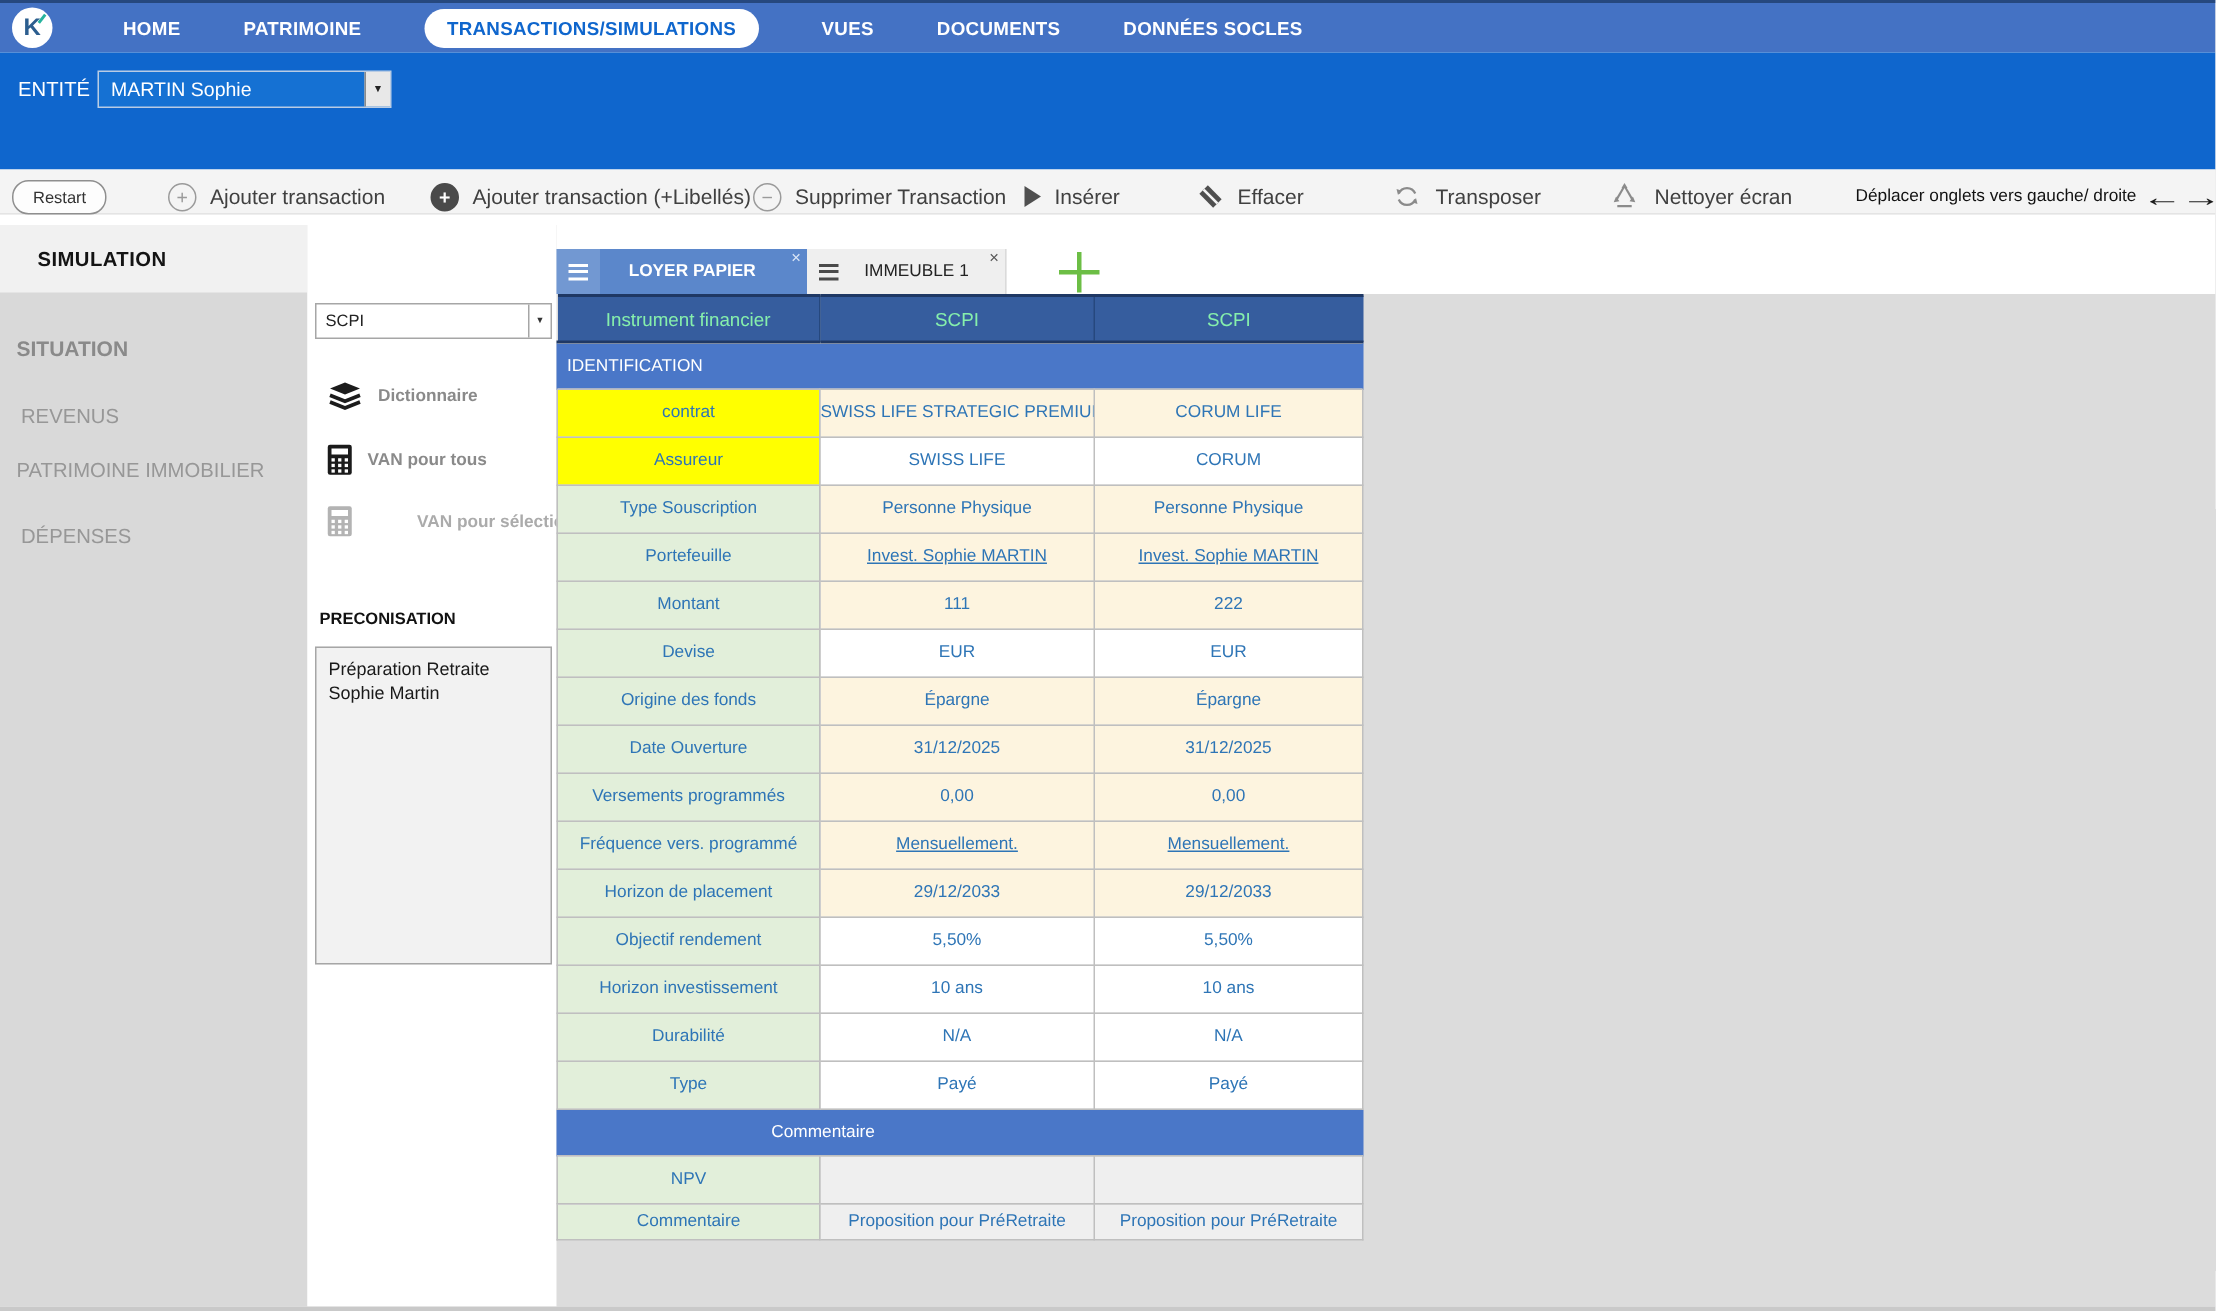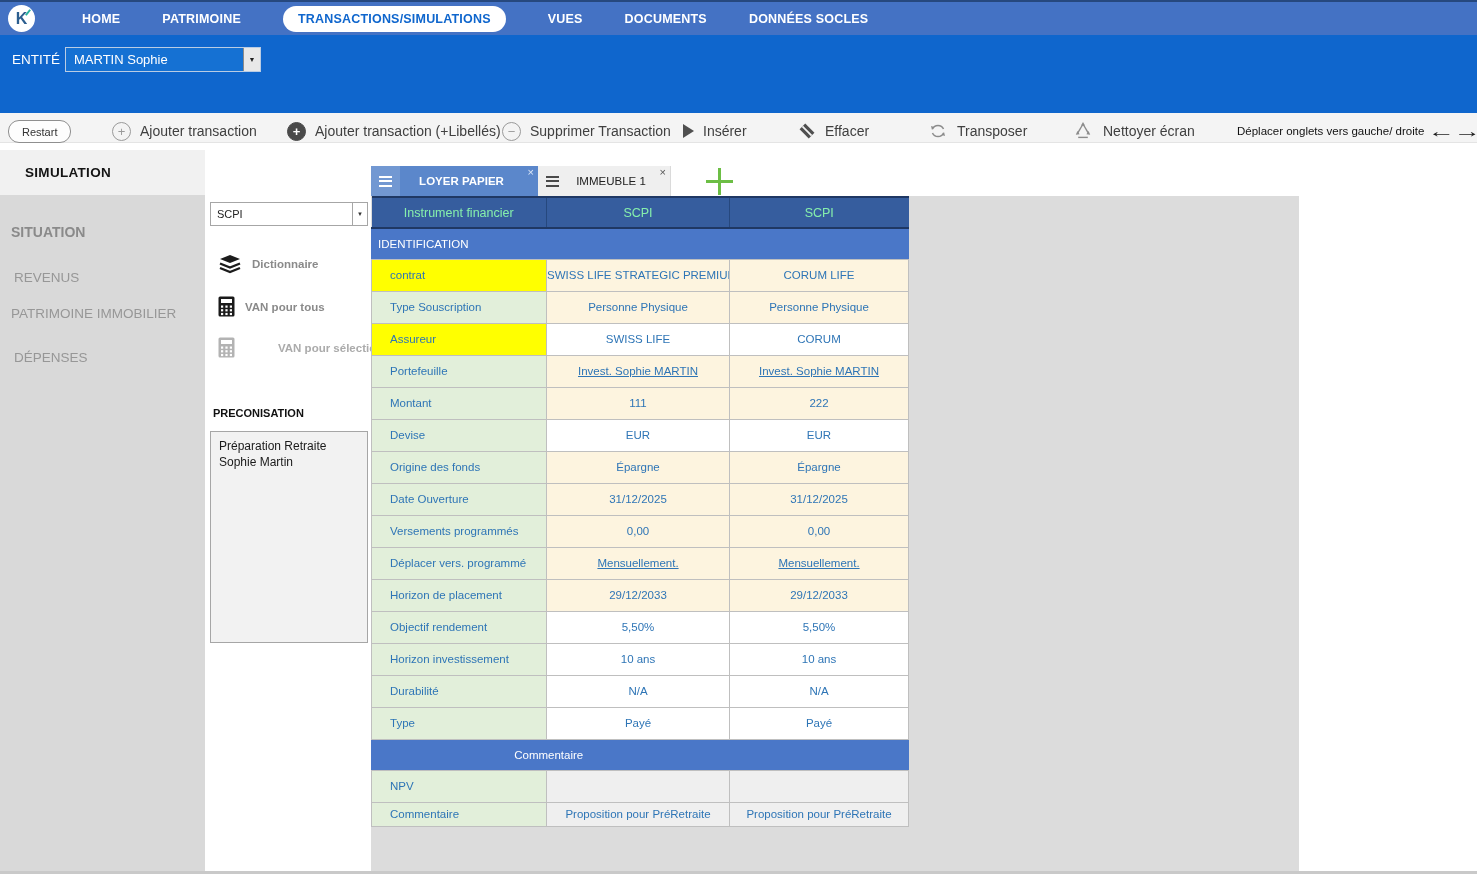--- a/index.html
+++ b/index.html
@@ -65,21 +65,21 @@
   .panel-action { position:absolute; left:13px; display:flex; align-items:center; gap:10px; }
   .pa-dict { top:104px; } .pa-van1 { top:146px; } .pa-van2 { top:187px; }
   .panel-action .lbl { font-size:11.5px; font-weight:bold; color:#8a8a8a; white-space:nowrap; }
   .pa-van2 .lbl { color:#ABABAB;margin-left:33px; }
   .precon-label { position:absolute; left:8px; top:257px; font-size:11px; font-weight:bold; color:#111; }
   .precon-box { position:absolute; left:5px; top:281px; width:158px; height:212px; background:#F2F2F2;
                 border:1px solid #A6A6A6; padding:7px 8px; font-size:12px; color:#1a1a1a;
                 line-height:1.3; white-space:pre-line; }
 
   
-  .main { position:absolute; left:371px; top:150px; width:928px; height:721px; background:#DCDCDC; }
+  .main { position:absolute; left:371px; top:150px; width:1106px; height:721px; background:#DCDCDC; }
   .main-white { position:absolute; left:0; top:0; width:100%; height:46px; background:#fff; }
   .tabs { position:absolute; left:0; top:16px; height:30px; display:flex; align-items:stretch; }
   .tab { position:relative; display:flex; align-items:center; }
   .tab.active { width:167px; background:#5B87CB; }
   .tab.inactive { width:133px; background:#EFEFEF; border-right:1px solid #DADADA; }
   .tab-burger { position:absolute; left:0; top:0; width:29px; height:100%; display:flex; flex-direction:column;
                 align-items:center; justify-content:center; gap:2.5px; }
   .tab.active .tab-burger { background:rgba(255,255,255,.14); }
   .tab-burger i { width:13px; height:2px; background:#fff; }
   .tab.inactive .tab-burger i { background:#4a4a4a; }
@@ -90,21 +90,21 @@
   .tab-plus { position:relative; width:27px; height:27px; margin-left:35px; align-self:center; }
   .tab-plus .h { position:absolute; left:0; top:12px; width:27px; height:3px; background:#6CBE45; }
   .tab-plus .v { position:absolute; left:12px; top:0; width:3px; height:27px; background:#6CBE45; }
 
   
   table.grid { position:absolute; left:0; top:46px; width:537px; border-collapse:collapse; table-layout:fixed; }
   .grid th { height:31px; background:#365D9E; color:#86efac; font-weight:normal; font-size:12.5px;
              border-top:2px solid #1F3864; border-bottom:2px solid #1F3864; }
   .grid th + th { border-left:1px solid #26487E; }
   .grid td { height:32px; font-size:11.5px; color:#2E75B6; border:1px solid #BFBFBF; overflow:hidden; white-space:nowrap; }
-  .grid td.label { text-align:left; padding-left:18px; }
+  .grid td.label { text-align:center; padding-left:0; }
   .grid td.value { text-align:center; }
   .grid tr.section td { background:#4A77C8; color:#fff; border-left:1px solid #4A77C8; border-right:1px solid #4A77C8;
                         height:31px; text-align:left; padding-left:6px; }
   .grid tr.section.center td { text-align:center; padding-left:0; padding-right:34%; }
   .grid tr.short td { height:24px; }
   .lbl-yellow { background:#FFFF00; }
   .lbl-green  { background:#E2EFDA; }
   .val-cream  { background:#FDF4DF; }
   .val-white  { background:#FFFFFF; }
   .val-gray   { background:#EFEFEF; }
@@ -310,30 +310,30 @@
     <tbody>
         <tr class="section">
           <td colspan="3">IDENTIFICATION</td>
         </tr>
         <tr class="data">
           <td class="label lbl-yellow">contrat</td>
           <td class="value val-cream">SWISS LIFE STRATEGIC PREMIUM</td>
           <td class="value val-cream">CORUM LIFE</td>
         </tr>
         <tr class="data">
+          <td class="label lbl-yellow">Assureur</td>
+          <td class="value val-white">SWISS LIFE</td>
+          <td class="value val-white">CORUM</td>
+        </tr>
+        <tr class="data">
           <td class="label lbl-green">Type Souscription</td>
           <td class="value val-cream">Personne Physique</td>
           <td class="value val-cream">Personne Physique</td>
         </tr>
         <tr class="data">
-          <td class="label lbl-yellow">Assureur</td>
-          <td class="value val-white">SWISS LIFE</td>
-          <td class="value val-white">CORUM</td>
-        </tr>
-        <tr class="data">
           <td class="label lbl-green">Portefeuille</td>
           <td class="value val-cream"><span class="cell-link">Invest. Sophie MARTIN</span></td>
           <td class="value val-cream"><span class="cell-link">Invest. Sophie MARTIN</span></td>
         </tr>
         <tr class="data">
           <td class="label lbl-green">Montant</td>
           <td class="value val-cream">111</td>
           <td class="value val-cream">222</td>
         </tr>
         <tr class="data">
@@ -350,21 +350,21 @@
           <td class="label lbl-green">Date Ouverture</td>
           <td class="value val-cream">31/12/2025</td>
           <td class="value val-cream">31/12/2025</td>
         </tr>
         <tr class="data">
           <td class="label lbl-green">Versements programmés</td>
           <td class="value val-cream">0,00</td>
           <td class="value val-cream">0,00</td>
         </tr>
         <tr class="data">
-          <td class="label lbl-green">Déplacer vers. programmé</td>
+          <td class="label lbl-green">Fréquence vers. programmé</td>
           <td class="value val-cream"><span class="cell-link">Mensuellement.</span></td>
           <td class="value val-cream"><span class="cell-link">Mensuellement.</span></td>
         </tr>
         <tr class="data">
           <td class="label lbl-green">Horizon de placement</td>
           <td class="value val-cream">29/12/2033</td>
           <td class="value val-cream">29/12/2033</td>
         </tr>
         <tr class="data">
           <td class="label lbl-green">Objectif rendement</td>

